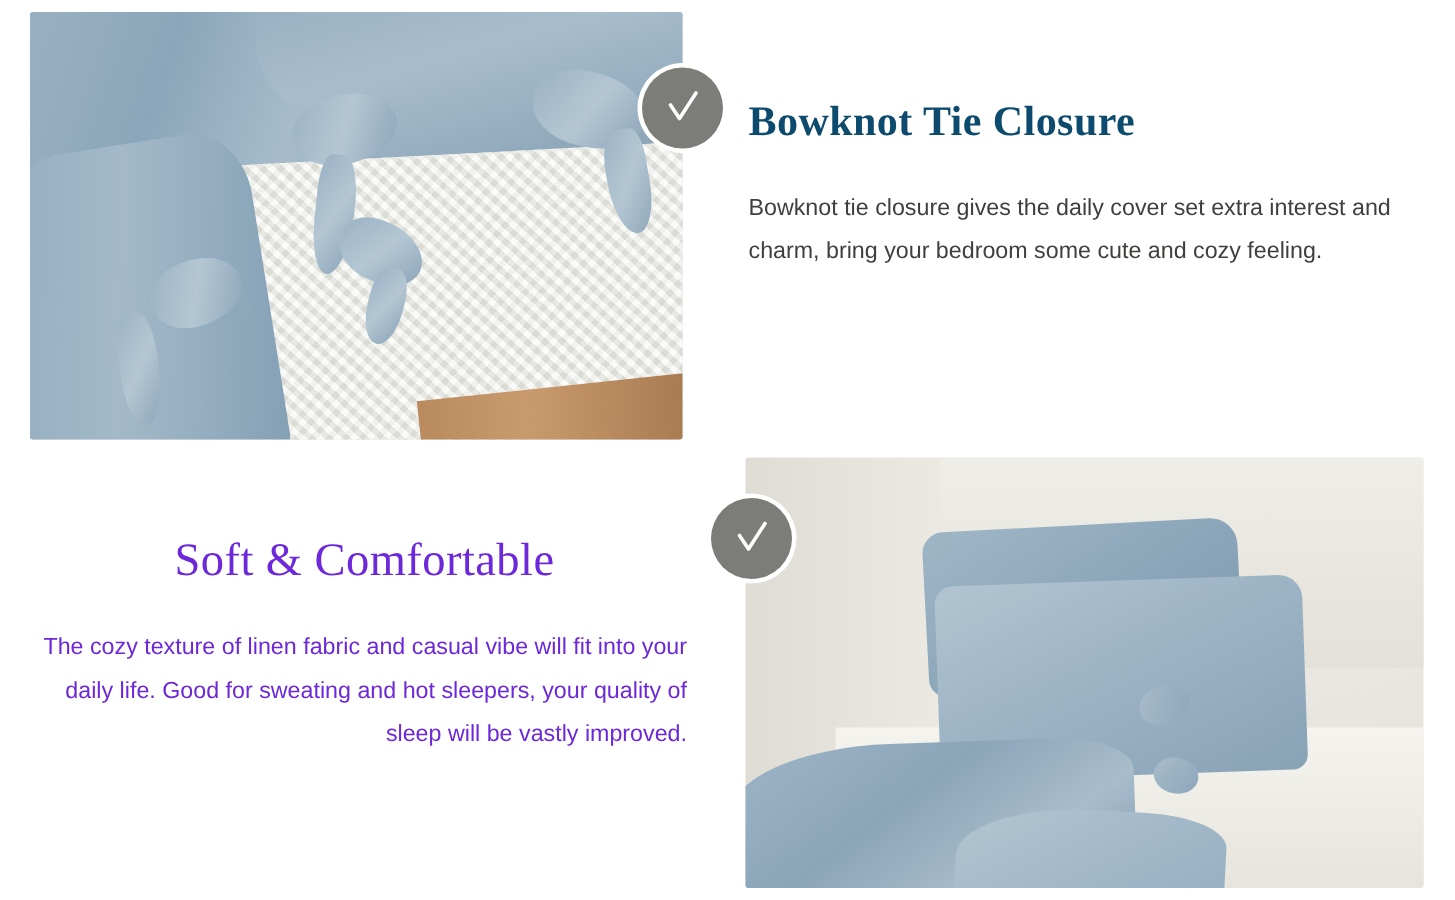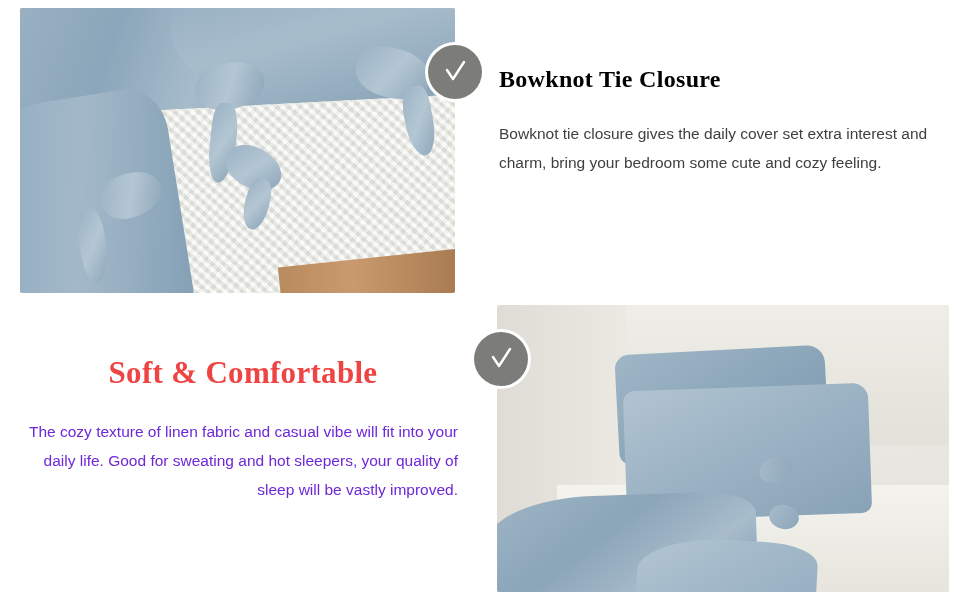--- a/index.html
+++ b/index.html
@@ -187,44 +187,44 @@
   
   .text-top {
     position: absolute;
     left: 499px;
     top: 66px;
     width: 432px;
   }
   .heading {
     font-family: "Liberation Serif", serif;
     font-weight: bold;
-    color: #000000;
-    font-size: 24px;
+    color: #0c4a6e;
+    font-size: 28px;
     letter-spacing: 0.3px;
     margin: 0 0 26px 0;
   }
   .body-text {
     font-family: "Liberation Sans", sans-serif;
     color: #3f3f3d;
     font-size: 15.5px;
     line-height: 29px;
     margin: 0;
   }
 
   .text-bottom {
     position: absolute;
     left: 28px;
     top: 355px;
     width: 430px;
     text-align: right;
   }
   .heading-bottom {
     font-family: "Liberation Serif", serif;
-    font-weight: bold;
-    color: #ef4444;
+    font-weight: normal;
+    color: #6d28d9;
     font-size: 31px;
     letter-spacing: 0.3px;
     margin: 0 0 26px 0;
     text-align: center;
   }
   .body-text-bottom {
     font-family: "Liberation Sans", sans-serif;
     color: #6d28d9;
     font-size: 15.5px;
     line-height: 29px;

